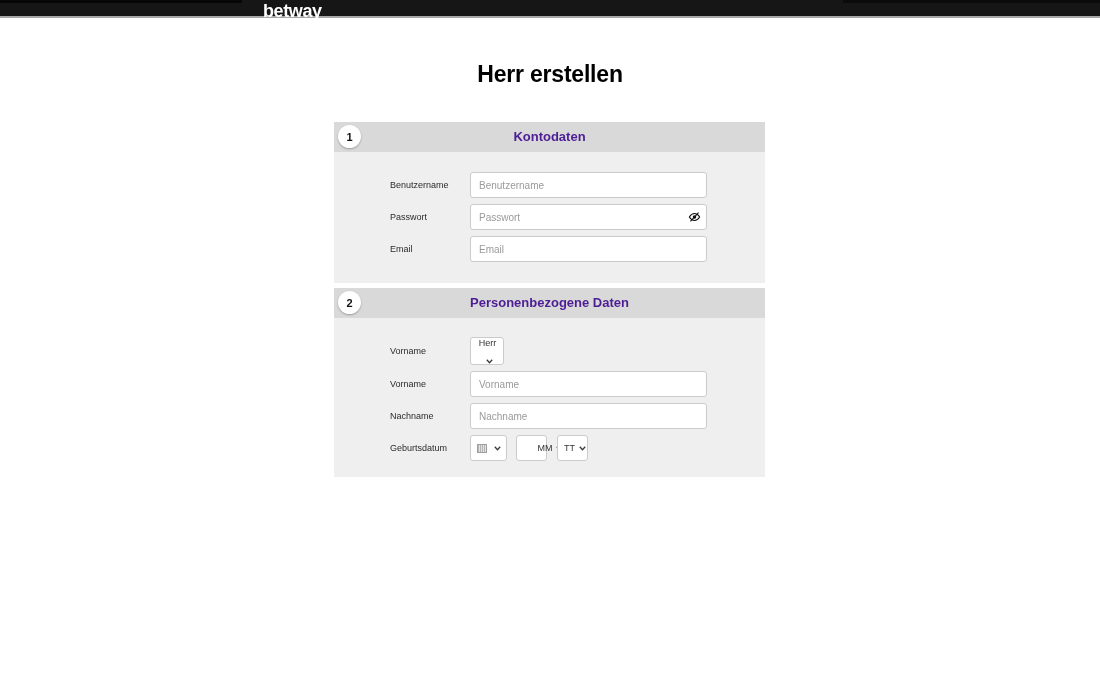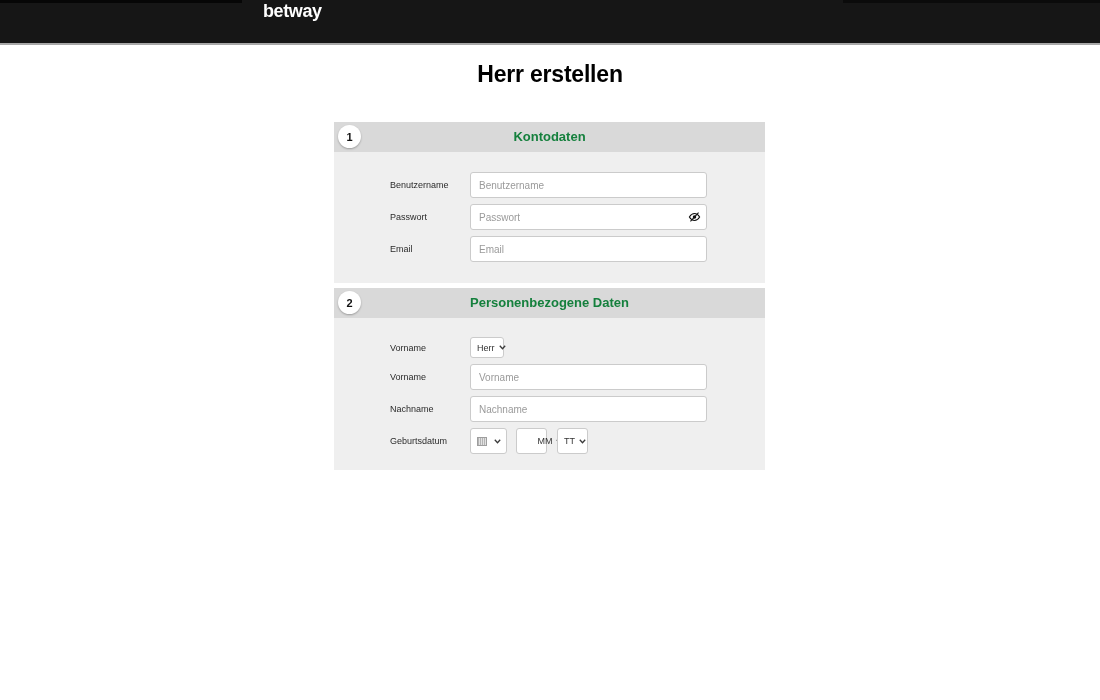--- a/index.html
+++ b/index.html
@@ -6,21 +6,21 @@
   html,body { width:1100px; height:700px; }
   body {
     position:relative;
     background:#ffffff;
     font-family:"Liberation Sans", sans-serif;
     overflow:hidden;
   }
 
   
   .topnav {
-    position:absolute; top:0; left:0; width:1100px; height:45px;
+    position:absolute; top:0; left:0; width:1100px; height:18px;
     background:#161616;
     border-bottom:2px solid #a8a8a8;
   }
   .tab-edge { position:absolute; top:0; height:3px; }
   .tab-edge.left  { left:0;   width:242px; background:#060606; }
   .tab-edge.right { left:843px; width:257px; background:#0b0b0b; }
   .logo {
     position:absolute; left:263px; top:1px;
     color:#ffffff; font-size:18px; font-weight:bold;
     letter-spacing:-0.4px; cursor:pointer;
@@ -36,21 +36,21 @@
   
   .panel { position:absolute; left:334px; width:431px; }
   .panel.s1 { top:122px; }
   .panel.s2 { top:288px; }
 
   .sec-header {
     position:relative; height:30px; background:#d9d9d9;
   }
   .sec-title {
     line-height:30px; text-align:center;
-    font-size:13px; font-weight:bold; color:#15803d;
+    font-size:13px; font-weight:bold; color:#4c1d95;
   }
   .step-circle {
     position:absolute; left:4px; top:3px;
     width:23px; height:23px; border-radius:50%;
     background:#ffffff; box-shadow:0 1px 2px rgba(0,0,0,0.28);
     font-size:11px; font-weight:bold; color:#111;
     display:flex; align-items:center; justify-content:center;
   }
 
   .sec-body {
@@ -91,21 +91,21 @@
   
   .sel {
     height:26px; background:#ffffff;
     border:1px solid #cbcbcb; border-radius:3px;
     display:inline-flex; align-items:center;
     justify-content:space-between;
     padding:0 5px 0 6px;
     font-size:9px; color:#333;
     cursor:pointer; vertical-align:middle;
   }
-  .sel.anrede { width:34px; height:21px; }
+  .sel.anrede { width:34px; height:28px;flex-direction:column; }
   .sel.year   { width:37px; margin-right:5px; }
   .sel.month  { width:31px; margin-right:5px;padding-left:20px; }
   .sel.day    { width:31px; }
   .sel .chev { margin-left:4px; flex:none; display:flex; }
 
   .stripe-box {
     width:10px; height:9px;
     border:1px solid #9e9e9e;
     background:repeating-linear-gradient(90deg,#b4b4b4 0 1px,#e2e2e2 1px 2px);
   }

